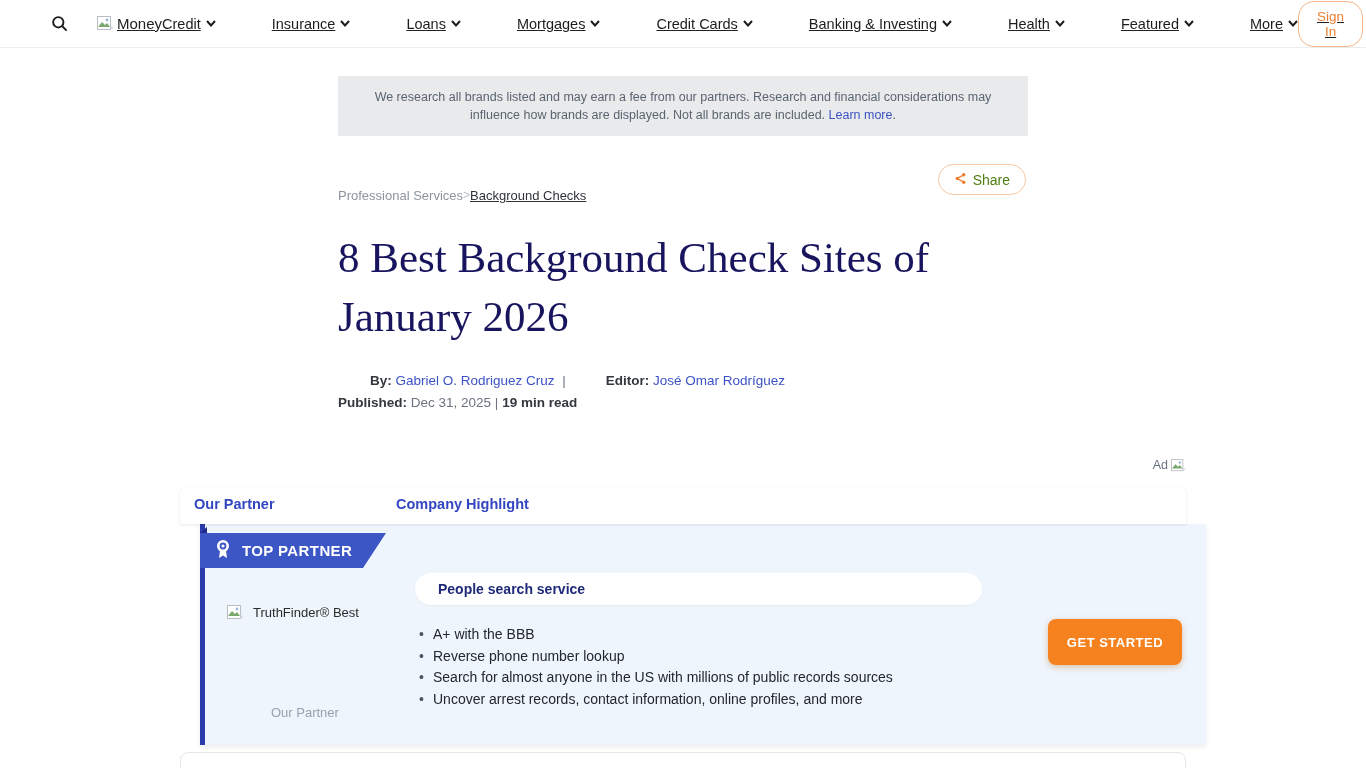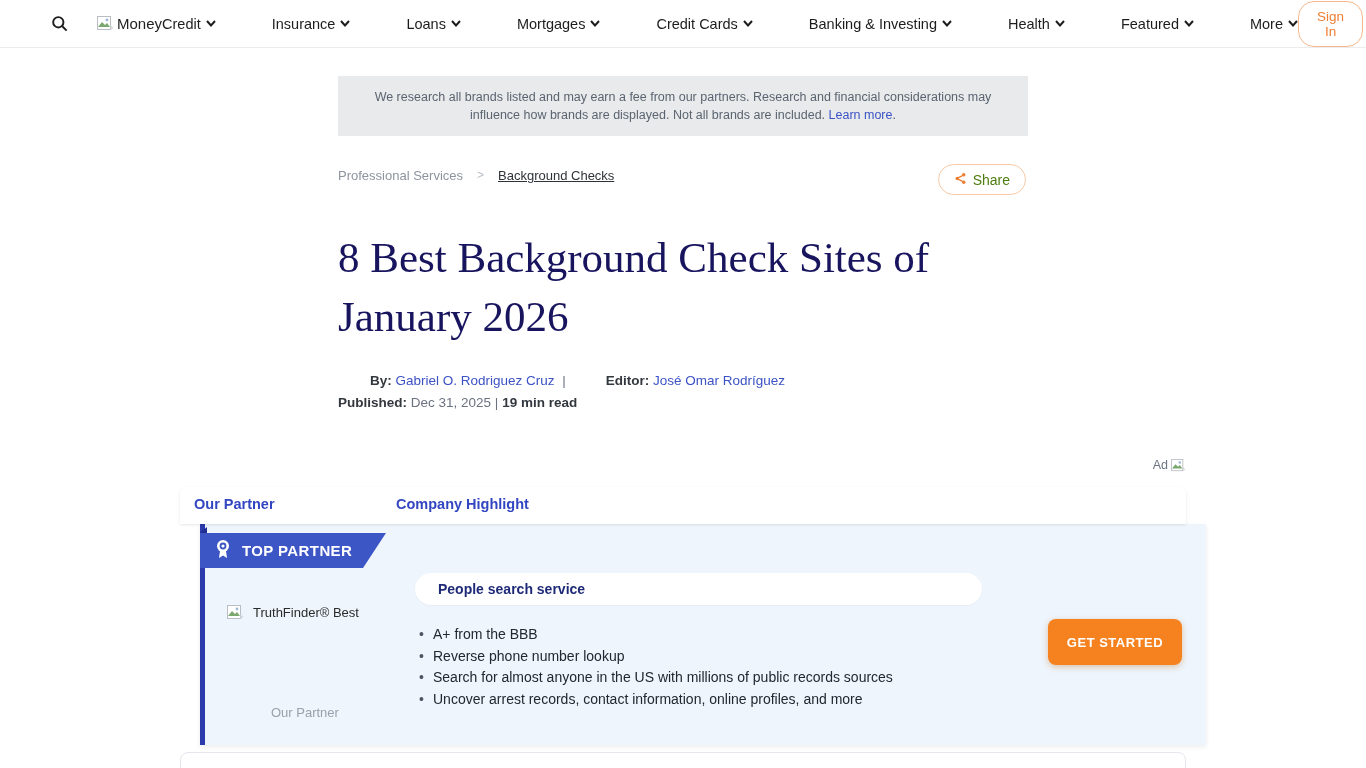--- a/index.html
+++ b/index.html
@@ -15,20 +15,21 @@
   }
 
   
   .topbar {
     position: absolute; top: 0; left: 0; width: 1366px; height: 48px;
     background: #fff;
     border-bottom: 1px solid #ececec;
     display: flex; align-items: center;
     padding: 0 50px;
     z-index: 20;
+    text-decoration: underline;
   }
   .search-btn { display: flex; align-items: center; cursor: pointer; margin-right: 28px; }
   .logo { display: flex; align-items: center; gap: 3px; font-size: 15px; color: #222; cursor: pointer; }
   .mainnav { display: flex; align-items: center; gap: 56px; margin: 0 auto; }
   .nav-item { display: flex; align-items: center; gap: 5px; font-size: 14.5px; color: #1d1d1d; cursor: pointer; white-space: nowrap; }
   .chev { display: inline-flex; }
   .signin-btn {
     border: 1px solid #f5b88c; color: #ee7e33; background: #fff;
     border-radius: 16px; padding: 7px 18px; font-size: 13.5px; cursor: pointer;
     font-family: "Liberation Sans", sans-serif;
@@ -38,21 +39,21 @@
   .disclaimer {
     position: absolute; left: 338px; top: 76px; width: 690px; height: 60px;
     background: #e9eaec; display: flex; align-items: center; justify-content: center;
     padding: 0 16px; text-align: center;
   }
   .disclaimer p { font-size: 12.5px; line-height: 18px; color: #5a6470; }
   .disclaimer a { color: #3b53c4; text-decoration: none; cursor: pointer; }
 
   
   .crumb-row { position: absolute; left: 338px; top: 164px; width: 690px; height: 34px; }
-  .crumbs { position: absolute; left: 0; top: 4px; display: flex; align-items: flex-start; gap: 14px; font-size: 13px; }
+  .crumbs { position: absolute; left: 0; top: 24px; display: flex; align-items: flex-start; font-size: 13px; }
   .crumb-parent { color: #8d949e; cursor: pointer; }
   .crumb-sep { color: #b9bfc6; font-size: 12px; }
   .crumb-current { color: #2f3338; text-decoration: underline; cursor: pointer; }
   .share-btn {
     position: absolute; right: 2px; top: 0; height: 31px; padding: 0 15px;
     border: 1px solid #f8c9a4; border-radius: 16px; background: #fff;
     display: flex; align-items: center; gap: 6px; color: #4d7c0f; font-size: 14px; cursor: pointer;
     font-family: "Liberation Sans", sans-serif;
   }
 
@@ -306,21 +307,21 @@
           </svg>
       </span>
       <span>TruthFinder® Best</span>
     </div>
 
     <span class="partner-caption">Our Partner</span>
 
     <div class="pill">People search service</div>
 
     <ul class="bullets">
-      <li>A+ from the BBB</li>
+      <li>A+ with the BBB</li>
       <li>Reverse phone number lookup</li>
       <li>Search for almost anyone in the US with millions of public records sources</li>
       <li>Uncover arrest records, contact information, online profiles, and more</li>
     </ul>
 
     <button class="cta-btn">GET STARTED</button>
   </div>
 
   <div class="next-card"></div>
 

